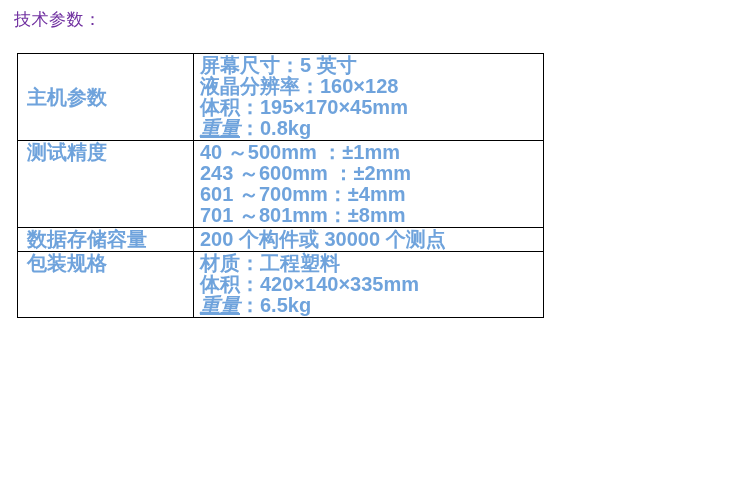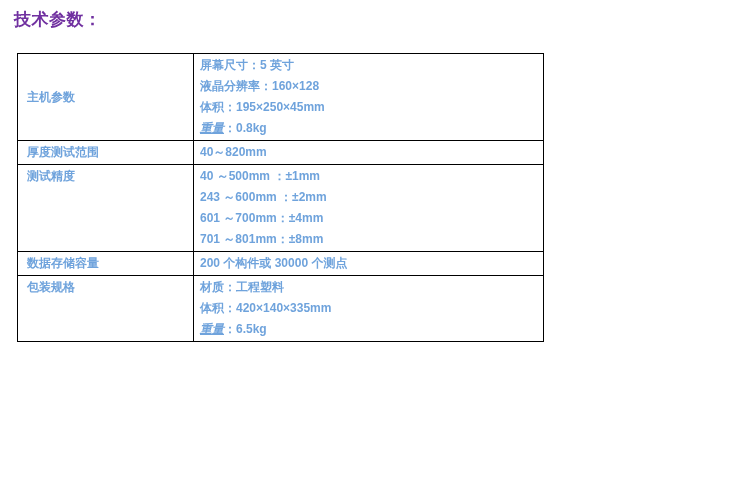--- a/index.html
+++ b/index.html
@@ -22,36 +22,36 @@
     background: var(--bg-color);
     overflow: hidden;
   }
   .doc-title {
     position: absolute;
     left: 14px;
     top: 8px;
     margin: 0;
     color: var(--title-color);
     font-size: 17px;
-    font-weight: bold;
+    font-weight: normal;
     letter-spacing: 0.5px;
   }
   .spec-table {
     position: absolute;
     left: 17px;
     top: 53px;
     width: 527px;
     border-collapse: collapse;
     table-layout: fixed;
   }
   .spec-table td {
     border: 1px solid var(--border-color);
     color: var(--text-color);
     font-weight: bold;
-    font-size: 12px;
+    font-size: 20px;
     line-height: 21px;
     vertical-align: top;
     padding: 1px 12px 1px 6px;
     overflow: hidden;
     white-space: nowrap;
   }
   .spec-table td.label-cell {
     width: 176px;
     padding-left: 9px;
   }
@@ -65,28 +65,22 @@
 
 <div class="page">
   <h2 class="doc-title">技术参数：</h2>
   <table class="spec-table">
     <tbody id="spec-tbody">
         <tr>
           <td class="label-cell">主机参数</td>
           <td class="value-cell">
             <div class="value-line">屏幕尺寸：5 英寸</div>
             <div class="value-line">液晶分辨率：160×128</div>
-            <div class="value-line">体积：195×250×45mm</div>
+            <div class="value-line">体积：195×170×45mm</div>
             <div class="value-line"><span class="u">重量</span><span>：0.8kg</span></div>
-          </td>
-        </tr>
-        <tr>
-          <td class="label-cell">厚度测试范围</td>
-          <td class="value-cell">
-            <div class="value-line">40～820mm</div>
           </td>
         </tr>
         <tr>
           <td class="label-cell">测试精度</td>
           <td class="value-cell">
             <div class="value-line">40 ～500mm ：±1mm</div>
             <div class="value-line">243 ～600mm ：±2mm</div>
             <div class="value-line">601 ～700mm：±4mm</div>
             <div class="value-line">701 ～801mm：±8mm</div>
           </td>

